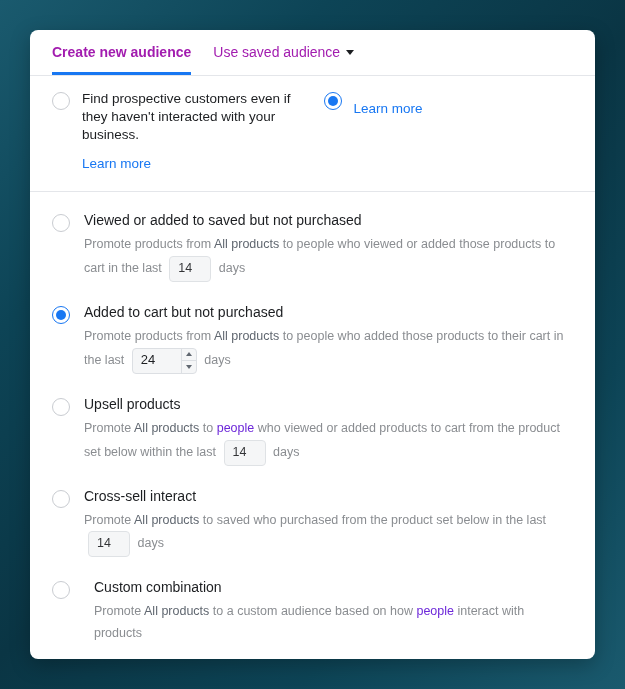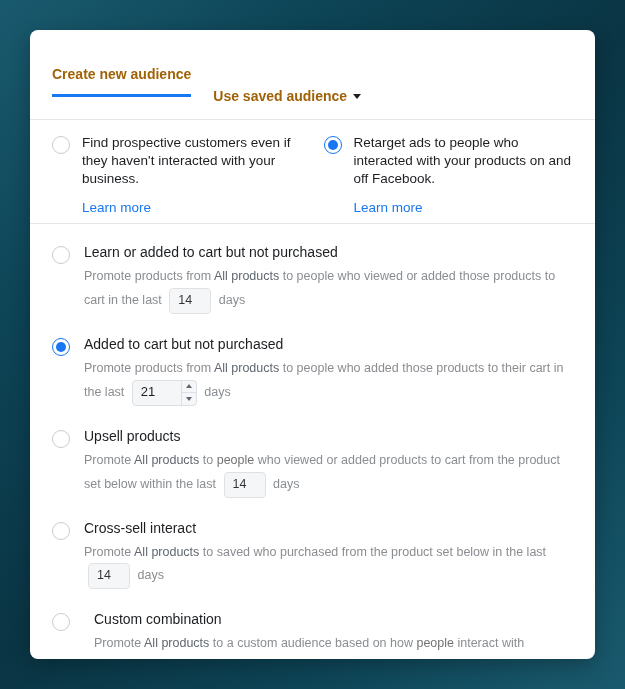--- a/index.html
+++ b/index.html
@@ -27,39 +27,39 @@
     align-items: center;
     padding: 0 22px;
     border-bottom: 1px solid #e4e6ea;
     column-gap: 22px;
     flex-shrink: 0;
   }
   .tab {
     padding: 14px 0 12px;
     font-size: 14px;
     font-weight: 600;
-    color: #a16207;
+    color: #a21caf;
     border-bottom: 3px solid transparent;
     cursor: pointer;
     display: flex;
     align-items: center;
   }
   .tab.active { border-bottom-color: #1877f2; }
-  .tab.secondary { font-weight: 700; margin-top: 44px; }
+  .tab.secondary { font-weight: 400; }
   .caret-down {
     margin-left: 6px;
     width: 0; height: 0;
     border-left: 4px solid transparent;
     border-right: 4px solid transparent;
     border-top: 5px solid #1c1e21;
   }
   
   .top-options {
     display: flex;
-    padding: 14px 22px 6px;
+    padding: 14px 22px 18px;
     border-bottom: 1px solid #e4e6ea;
     column-gap: 22px;
   }
   .top-opt {
     display: flex;
     align-items: flex-start;
     column-gap: 12px;
     flex: 1 1 0;
   }
   .radio {
@@ -107,21 +107,21 @@
     font-weight: 400;
     color: #1c1e21;
     margin-bottom: 6px;
   }
   .opt-desc {
     font-size: 12.5px;
     color: #8a8d91;
     line-height: 1.75;
   }
   .opt-desc strong { font-weight: 400; color: #606770; }
-  .opt-desc .link { color: #737373; cursor: pointer; }
+  .opt-desc .link { color: #6d28d9; cursor: pointer; }
   .num-field {
     display: inline-flex;
     align-items: stretch;
     vertical-align: middle;
     margin: 0 4px;
     height: 26px;
     border: 1px solid #dcdfe3;
     border-radius: 4px;
     background: #f5f6f7;
     overflow: hidden;
@@ -170,50 +170,49 @@
     <div class="top-opt">
       <span class="radio"></span>
       <div class="top-opt-body">
         <div>Find prospective customers even if they haven't interacted with your business.</div>
         <span class="learn-more">Learn more</span>
       </div>
     </div>
     <div class="top-opt">
       <span class="radio checked"></span>
       <div class="top-opt-body">
-        <div>Retarget ads to people who interacted with your products on and off Facebook.</div>
         <span class="learn-more">Learn more</span>
       </div>
     </div>
   </div>
 
   <div class="opts-list">
 
     <div class="opt">
       <span class="radio"></span>
       <div class="opt-body">
-        <div class="opt-title">Learn or added to cart but not purchased</div>
+        <div class="opt-title">Viewed or added to saved but not purchased</div>
         <div class="opt-desc">
           <span>Promote products from </span><strong>All products</strong><span> to people who viewed or added those products to cart in the last </span>
           <span class="num-field disabled">
             <span class="num-val">14</span>
           </span>
           <span> days</span>
         </div>
       </div>
     </div>
 
     <div class="opt">
       <span class="radio checked"></span>
       <div class="opt-body">
         <div class="opt-title">Added to cart but not purchased</div>
         <div class="opt-desc">
           <span>Promote products from </span><strong>All products</strong><span> to people who added those products to their cart in the last </span>
           <span class="num-field active">
-            <span class="num-val">21</span>
+            <span class="num-val">24</span>
             <span class="stepper">
               <span class="step-btn">
                   <span class="tri-up"></span>
                 </span>
               <span class="step-btn">
                   <span class="tri-down"></span>
                 </span>
             </span>
           </span>
           <span> days</span>

